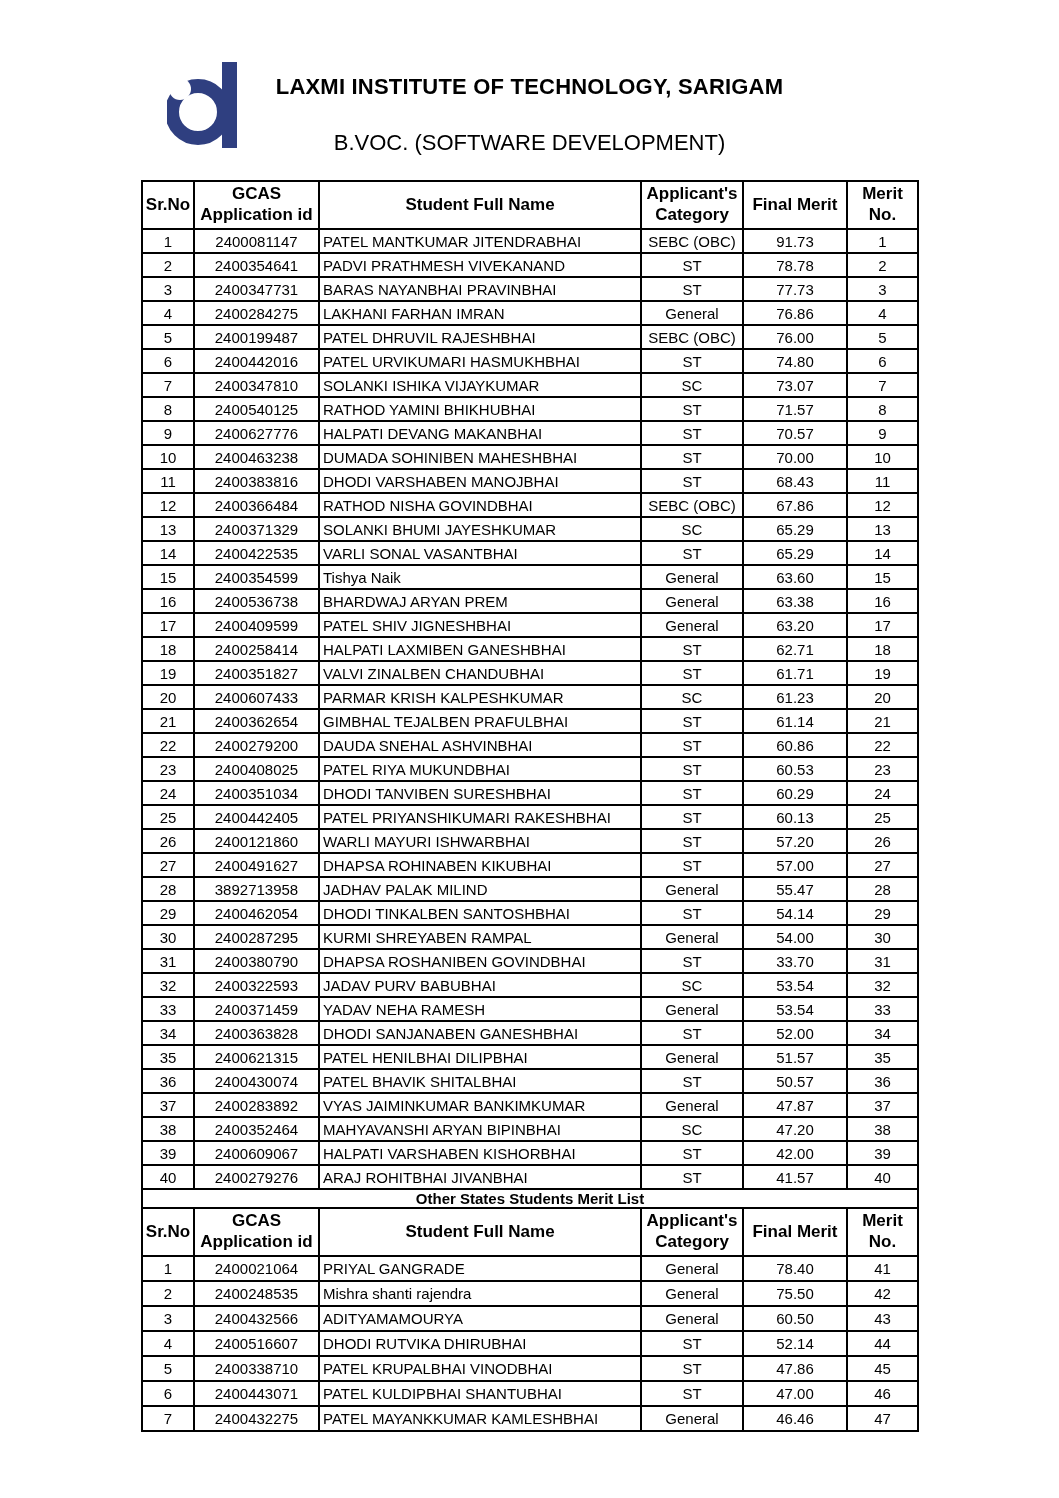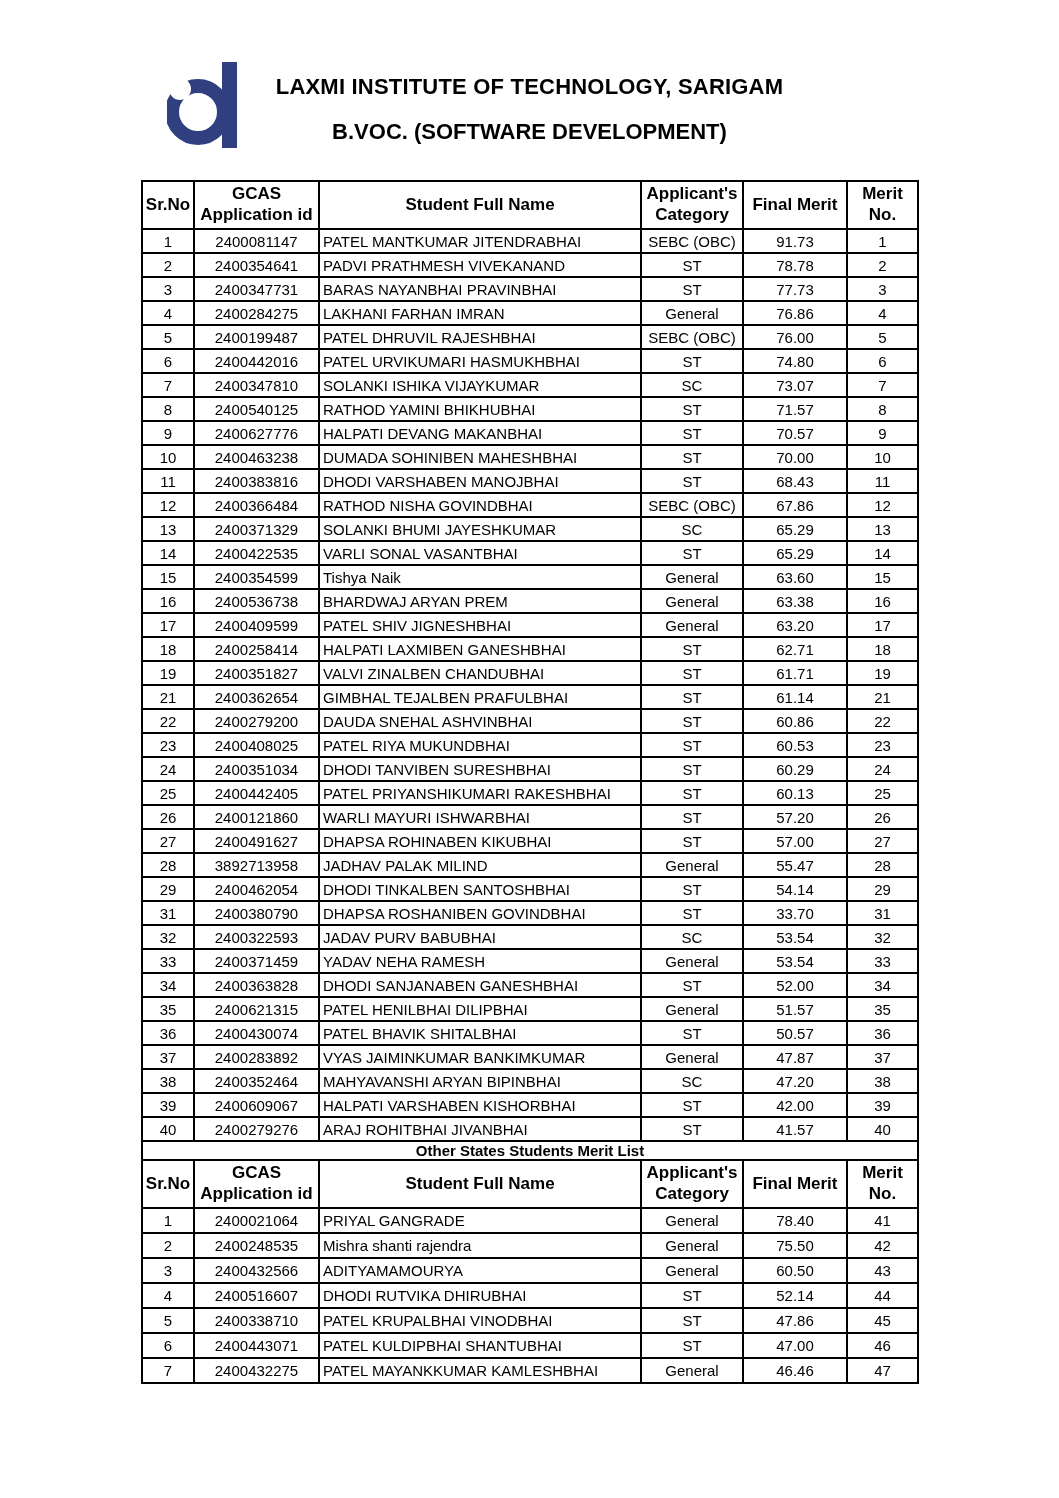--- a/index.html
+++ b/index.html
@@ -26,22 +26,22 @@
     width: 1059px;
     text-align: center;
   }
   .title-institute {
     font-size: 22px;
     font-weight: bold;
     letter-spacing: 0.2px;
   }
   .title-program {
     font-size: 22px;
-    font-weight: bold;
-    margin-top: 19px;
+    font-weight: normal;
+    margin-top: 30px;
   }
   .title-list {
     font-size: 19px;
     font-weight: bold;
     margin-top: 16px;
   }
   table.merit {
     position: absolute;
     left: 141px;
     top: 180px;
@@ -262,20 +262,28 @@
         </tr>
         <tr>
           <td class="c0">19</td>
           <td class="c1">2400351827</td>
           <td class="c2">VALVI ZINALBEN CHANDUBHAI</td>
           <td class="c3">ST</td>
           <td class="c4">61.71</td>
           <td class="c5">19</td>
         </tr>
         <tr>
+          <td class="c0">20</td>
+          <td class="c1">2400607433</td>
+          <td class="c2">PARMAR KRISH KALPESHKUMAR</td>
+          <td class="c3">SC</td>
+          <td class="c4">61.23</td>
+          <td class="c5">20</td>
+        </tr>
+        <tr>
           <td class="c0">21</td>
           <td class="c1">2400362654</td>
           <td class="c2">GIMBHAL TEJALBEN PRAFULBHAI</td>
           <td class="c3">ST</td>
           <td class="c4">61.14</td>
           <td class="c5">21</td>
         </tr>
         <tr>
           <td class="c0">22</td>
           <td class="c1">2400279200</td>
@@ -332,20 +340,28 @@
           <td class="c4">55.47</td>
           <td class="c5">28</td>
         </tr>
         <tr>
           <td class="c0">29</td>
           <td class="c1">2400462054</td>
           <td class="c2">DHODI TINKALBEN SANTOSHBHAI</td>
           <td class="c3">ST</td>
           <td class="c4">54.14</td>
           <td class="c5">29</td>
+        </tr>
+        <tr>
+          <td class="c0">30</td>
+          <td class="c1">2400287295</td>
+          <td class="c2">KURMI SHREYABEN RAMPAL</td>
+          <td class="c3">General</td>
+          <td class="c4">54.00</td>
+          <td class="c5">30</td>
         </tr>
         <tr>
           <td class="c0">31</td>
           <td class="c1">2400380790</td>
           <td class="c2">DHAPSA ROSHANIBEN GOVINDBHAI</td>
           <td class="c3">ST</td>
           <td class="c4">33.70</td>
           <td class="c5">31</td>
         </tr>
         <tr>

